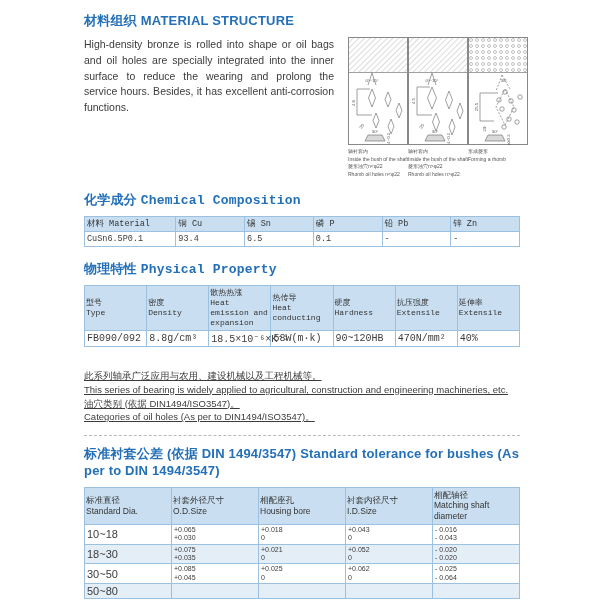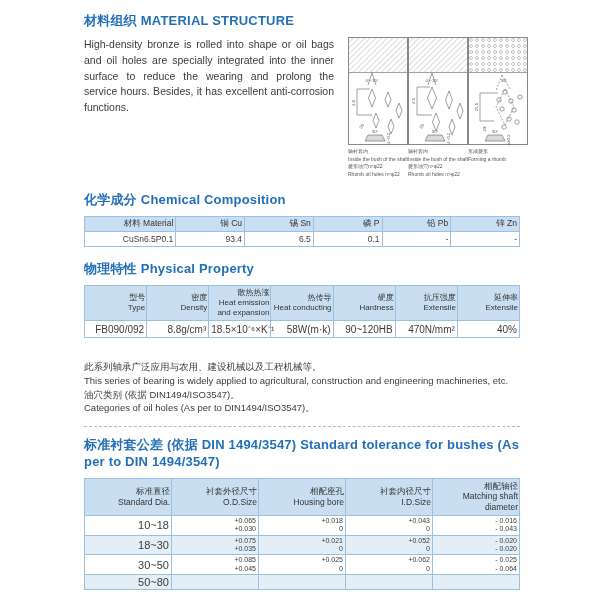--- a/index.html
+++ b/index.html
@@ -22,33 +22,33 @@
   .ms-text { width:250px; flex:none; }
   .zh-para { font-size:10px; line-height:1.8; margin:0 0 7px 0; text-align:justify; }
   .en-para { font-size:10.5px; line-height:1.5; margin:0; text-align:justify; }
   .ms-figures { flex:1; display:flex; justify-content:space-between; padding-left:14px; }
   figure { margin:0; width:60px; flex:none; }
   figure svg { display:block; }
   figcaption { margin-top:3px; }
   figcaption div { font-size:5px; line-height:1.5; color:#555; white-space:nowrap; }
 
   
-  .sec-gap { margin-top:13px; }
+  .sec-gap { margin-top:13px;font-family:Liberation Mono, monospace; }
   table { width:100%; border-collapse:collapse; table-layout:fixed; }
-  th, td { border:1px solid #9cc0e0; text-align:right; vertical-align:middle; padding:1px 2px; }
+  th, td { border:1px solid #9cc0e0; text-align:left; vertical-align:middle; padding:1px 2px; }
   th { background:#c9dff1; font-weight:normal; color:#333; }
 
   .chem th, .chem td { font-size:8.5px; height:15px; }
   .chem th:first-child { width:21%; }
 
   .phys th { font-size:8px; line-height:1.25; padding:2px 1px; }
   .phys td { font-size:10px; height:16px; }
   .phys th div { white-space:normal; }
 
-  .app-lines { margin-top:5px; }
+  .app-lines { margin-top:5px;text-decoration:underline; }
   .app-lines div { font-size:9.5px; line-height:1.45; }
 
   .dashed-sep { border:0; border-top:1px dashed #b9b9b9; margin:11px 0 10px 0; }
 
   .tol-heading { font-size:13px; line-height:1.3; margin-bottom:7px; }
   .tol th { font-size:8.5px; line-height:1.25; padding:2px 1px; }
   .tol td { padding:1px 2px; }
   .tol td:first-child { font-size:11px; }
   .tol td div { font-size:7px; line-height:1.2; }
   .tol tbody tr:nth-child(even) { background:#e4eef7; }

